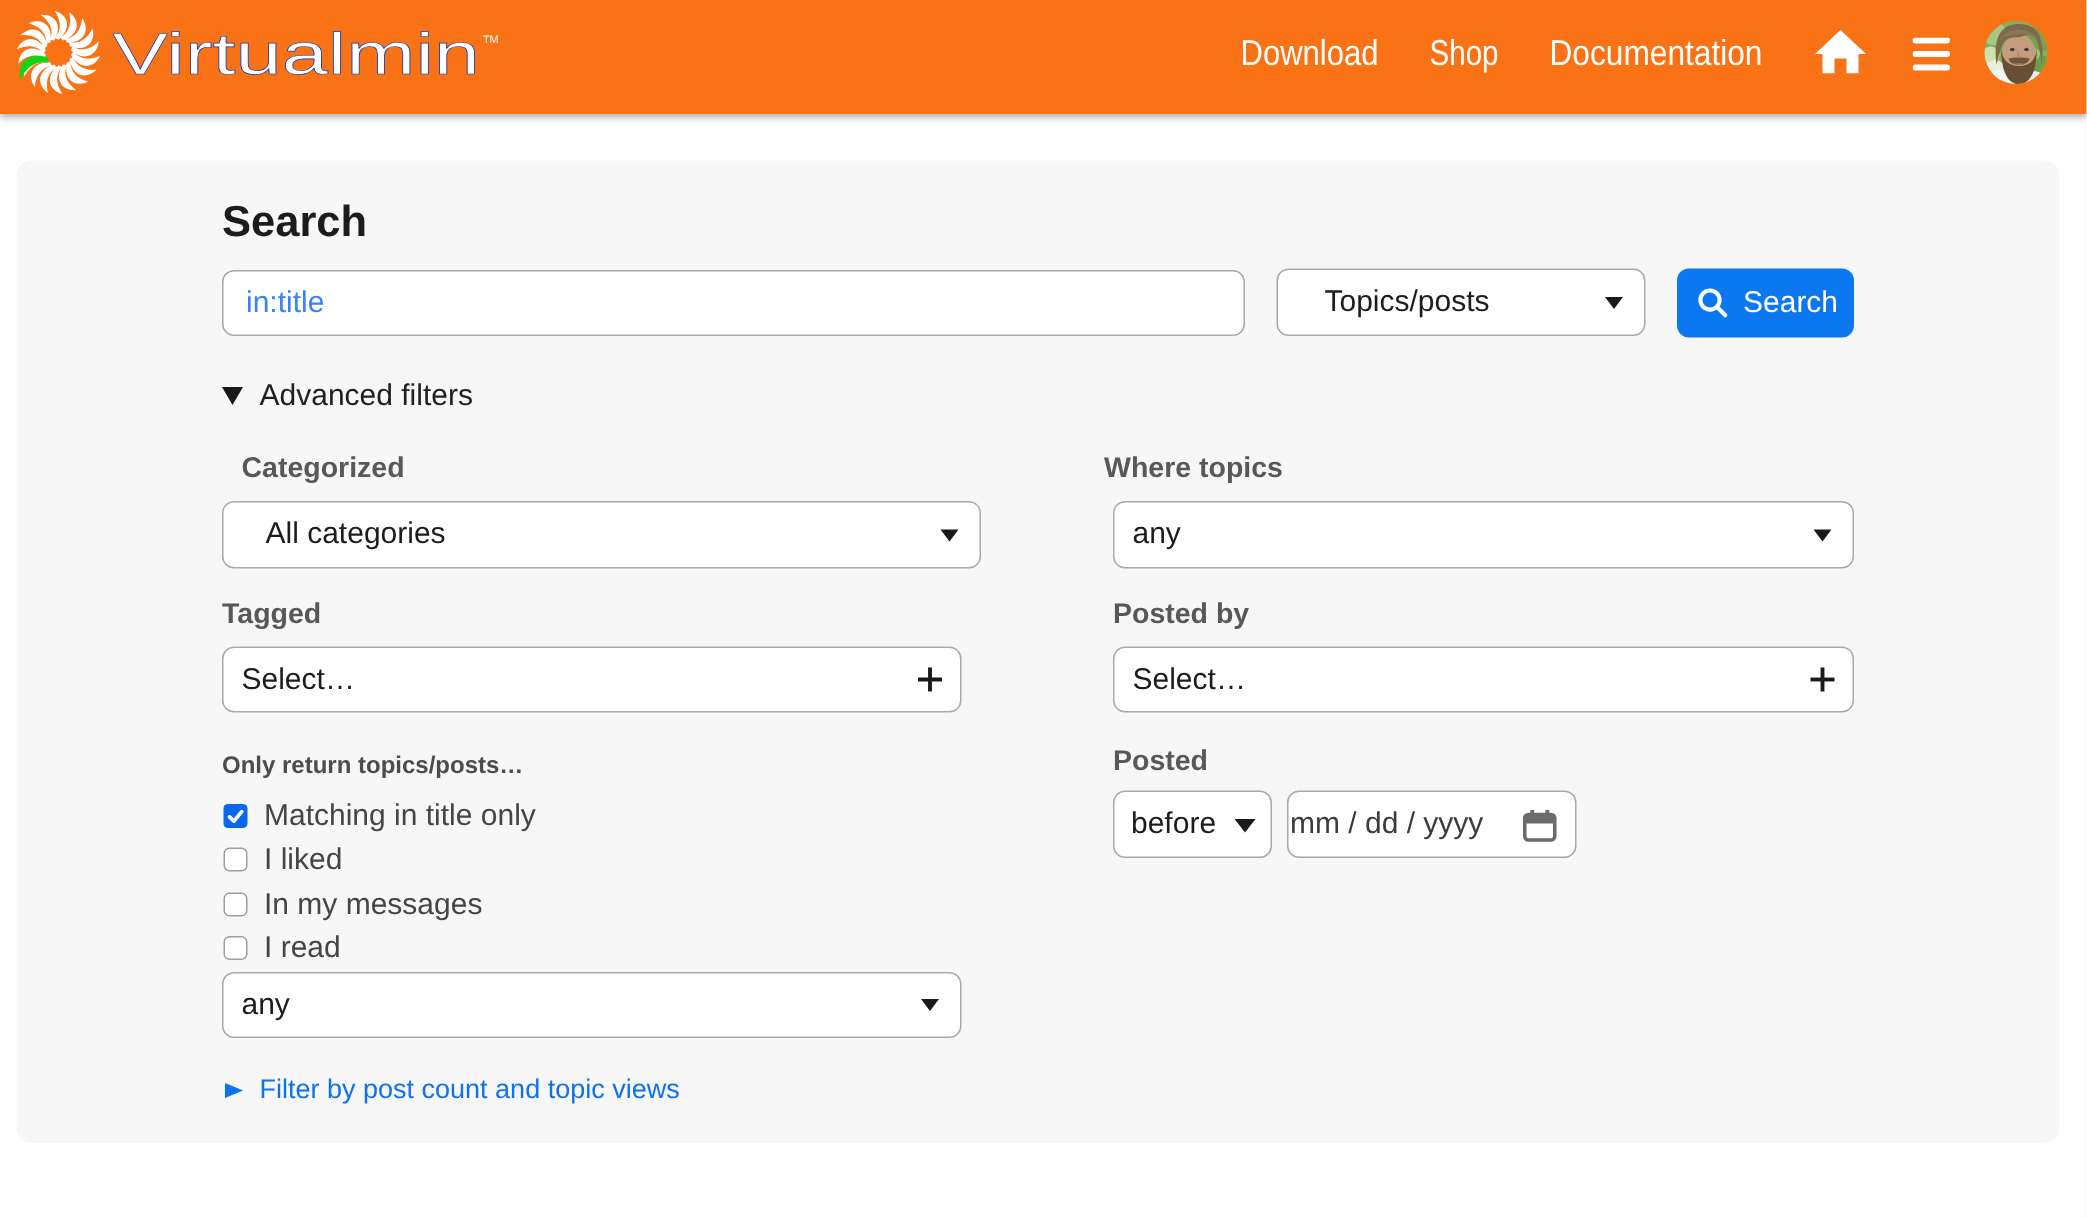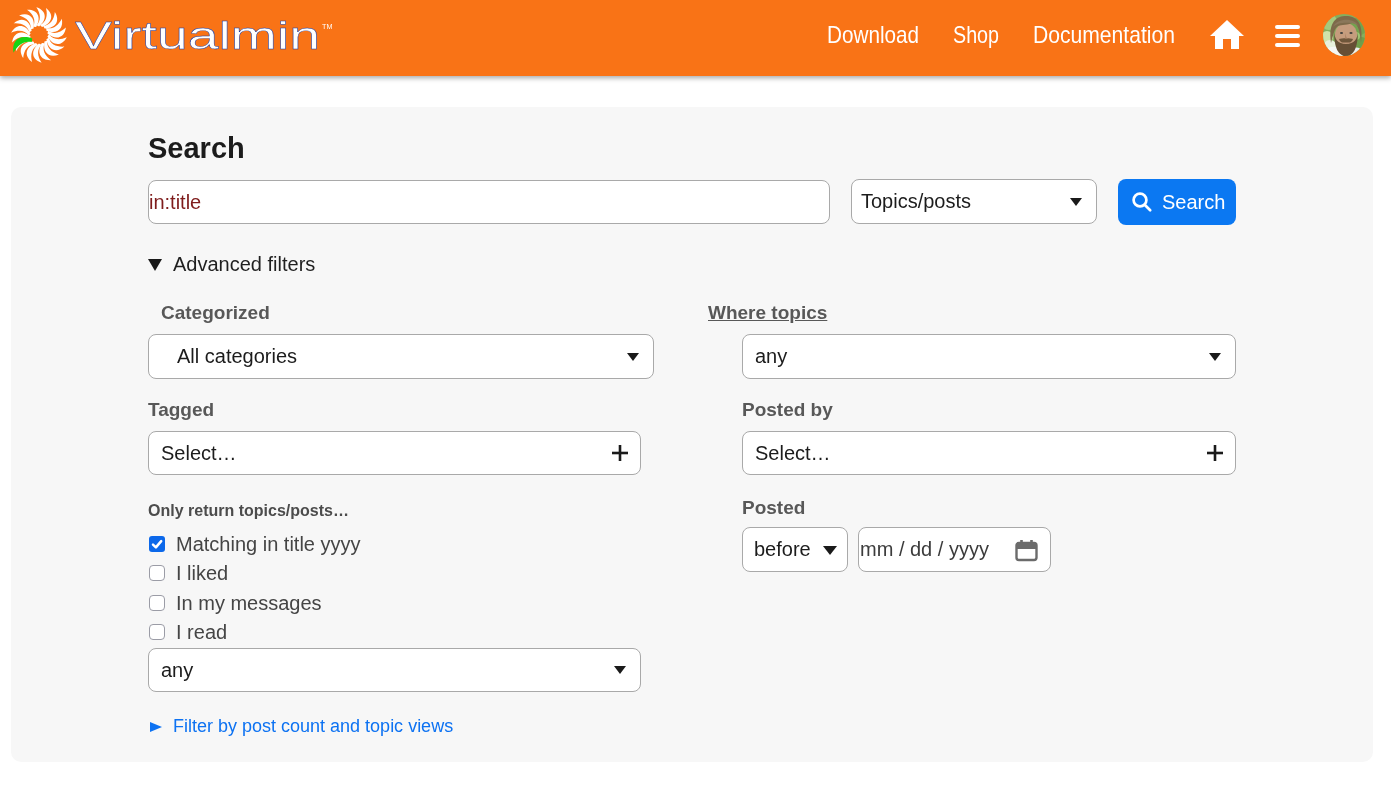--- a/index.html
+++ b/index.html
@@ -17,22 +17,22 @@
   #navsvg { position:absolute; left:820px; top:16px; }
 
   
   #panel { position:absolute; left:11px; top:107px; width:1362px; height:655px;
     background:#f7f7f7; border-radius:10px; }
 
   h1 { position:absolute; left:148px; top:132px; font-size:29px; font-weight:700; color:#1c1c1c; }
 
   .field { position:absolute; background:#fff; border:1px solid #a9a9a9; border-radius:8px;
     color:#1c1c1c; font-size:20px; display:flex; align-items:center; }
-  #search-input { left:148px; top:180px; width:682px; height:44px; color:#7f1d1d; }
-  #sel-type { left:851px; top:179px; width:246px; height:45px; padding-left:9px; }
+  #search-input { left:148px; top:180px; width:682px; height:44px; padding-left:15px; color:#3b82f6; }
+  #sel-type { left:851px; top:179px; width:246px; height:45px; padding-left:31px; }
   #btn-search { position:absolute; left:1118px; top:179px; width:118px; height:46px;
     background:#0b78f2; border-radius:8px; display:flex; align-items:center;
     color:#fff; font-size:20px; }
   #btn-search svg { margin-left:13px; margin-right:9px; }
 
   .caret { position:absolute; right:14px; top:50%; margin-top:-4px; width:0; height:0;
     border-left:6.5px solid transparent; border-right:6.5px solid transparent; border-top:8px solid #1a1a1a; }
 
   #advrow { position:absolute; left:148px; top:253px; color:#1f1f1f; font-size:20px; }
   #advrow .tri { display:inline-block; width:0; height:0; border-left:7.5px solid transparent;
@@ -146,21 +146,21 @@
   <svg width="22" height="22" viewBox="0 0 22 22">
     <circle cx="9" cy="9" r="6.4" fill="none" stroke="#fff" stroke-width="2.7"></circle>
     <line x1="13.7" y1="13.7" x2="19.2" y2="19.2" stroke="#fff" stroke-width="2.7" stroke-linecap="round"></line>
   </svg>
   Search
 </div>
 
 <div id="advrow"><span class="tri"></span>Advanced filters</div>
 
 <div class="lbl" style="left:132px; top:302px;margin-left:29px;">Categorized</div>
-<div class="lbl" style="left:708px; top:302px;text-decoration:underline;">Where topics</div>
+<div class="lbl" style="left:736px; top:302px;">Where topics</div>
 <div class="field" id="sel-cat">All categories<span class="caret"></span></div>
 <div class="field" id="sel-where">any<span class="caret"></span></div>
 
 <div class="lbl" style="left:148px; top:399px;">Tagged</div>
 <div class="lbl" style="left:742px; top:399px;">Posted by</div>
 <div class="field" id="sel-tag">Select…<svg class="plussvg" width="18" height="18" viewBox="0 0 18 18">
       <line x1="9" y1="1" x2="9" y2="17" stroke="#1a1a1a" stroke-width="2.6"></line>
       <line x1="1" y1="9" x2="17" y2="9" stroke="#1a1a1a" stroke-width="2.6"></line>
     </svg></div>
 <div class="field" id="sel-postedby">Select…<svg class="plussvg" width="18" height="18" viewBox="0 0 18 18">
@@ -169,21 +169,21 @@
     </svg></div>
 
 <div class="small-lbl" style="left:148px; top:502px;">Only return topics/posts…</div>
 
 <div class="cbrow" style="top:535px;">
     <span class="cb on">
       <svg width="12" height="12" viewBox="0 0 12 12">
         <path d="M2 6.6 L4.9 9.4 L10.2 3.1" stroke="#fff" stroke-width="2.5" fill="none" stroke-linecap="round" stroke-linejoin="round"></path>
       </svg>
     </span>
-    <span class="t">Matching in title yyyy</span>
+    <span class="t">Matching in title only</span>
   </div>
 <div class="cbrow" style="top:564px;">
     <span class="cb off"></span>
     <span class="t">I liked</span>
   </div>
 <div class="cbrow" style="top:594px;">
     <span class="cb off"></span>
     <span class="t">In my messages</span>
   </div>
 <div class="cbrow" style="top:623px;">

